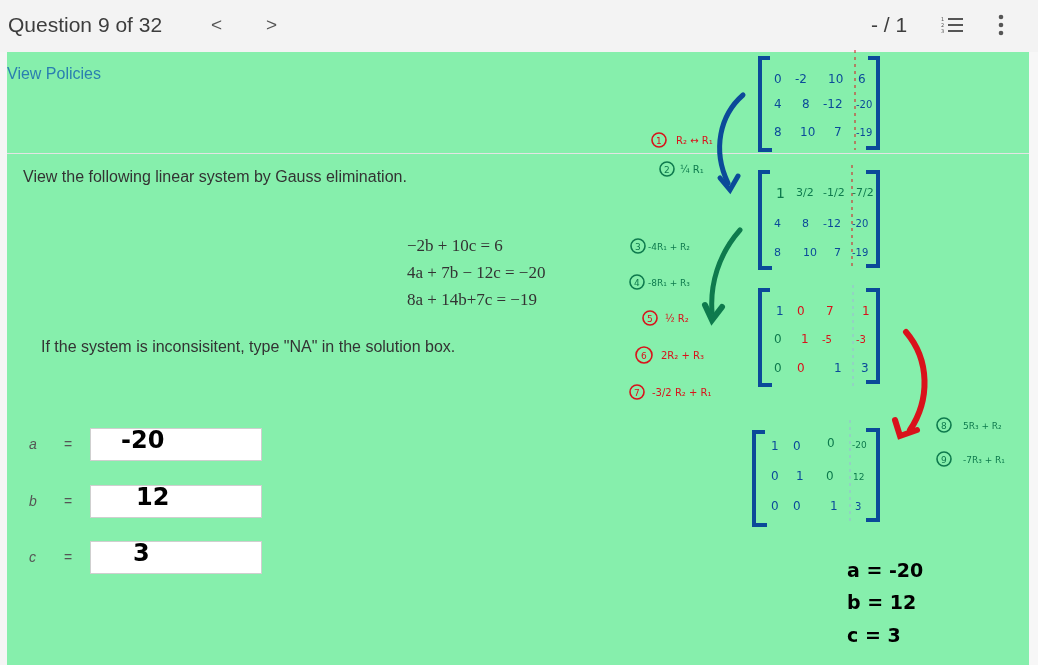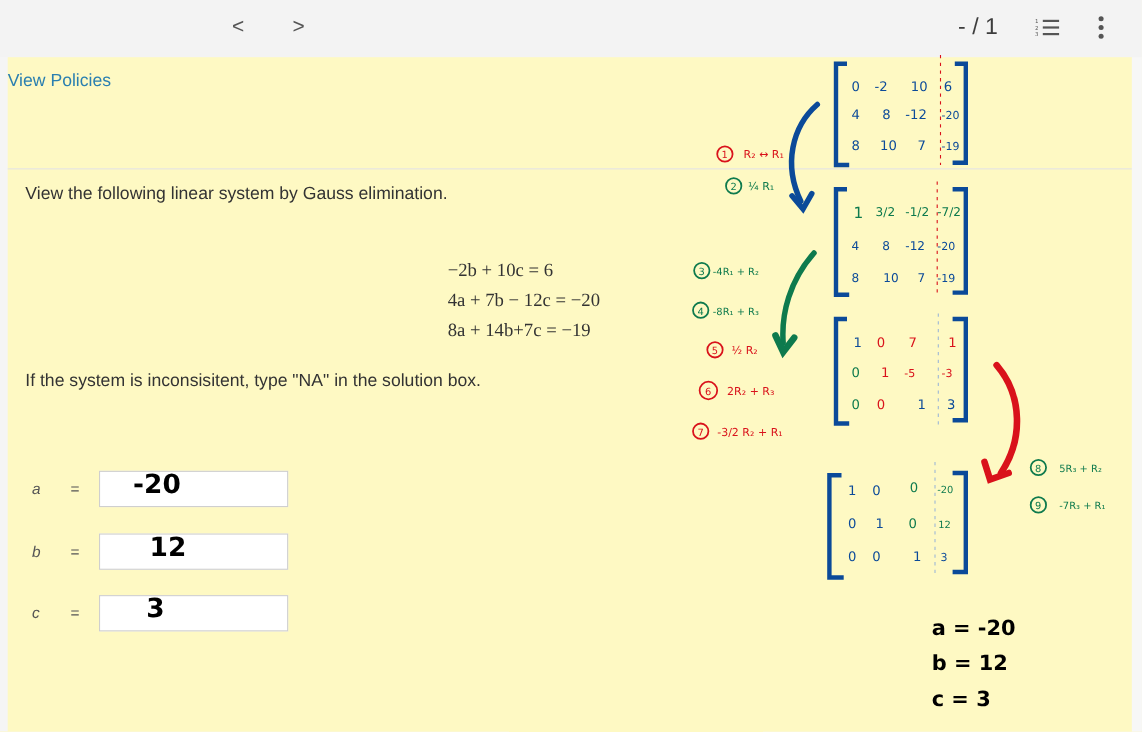--- a/index.html
+++ b/index.html
@@ -18,38 +18,38 @@
     position:absolute; top:14px; font-size:19px; color:#555; cursor:pointer;
   }
   .nav-prev { left:211px; }
   .nav-next { left:266px; }
   .score { position:absolute; left:871px; top:13px; font-size:21px; color:#3d3d3d; }
   .list-icon { position:absolute; left:941px; top:16px; width:22px; height:18px; cursor:pointer; }
   .more-icon { position:absolute; left:997px; top:14px; width:8px; height:22px; cursor:pointer; }
 
   .card {
     position:absolute; left:7px; top:52px; width:1022px; height:613px;
-    background:#fef9c3;
+    background:#86efac;
   }
   .view-policies {
     position:absolute; left:0px; top:13px; font-size:16px; color:#2a7fb0;
     text-decoration:none; cursor:pointer;
   }
   .attempt {
     position:absolute; left:0px; top:70px; font-size:16px; font-weight:bold; color:#2e2e2e;
   }
   .divider { position:absolute; left:0; top:101px; width:1022px; height:1px; background:#e4e4e4; }
 
   .prompt { position:absolute; left:16px; top:116px; font-size:16px; color:#333; }
   .equations {
     position:absolute; left:400px; top:180px; width:197px;
     font-family:"Liberation Serif", "DejaVu Serif", serif; font-size:17px; color:#333;
     text-align:left; line-height:27px;
   }
-  .note { position:absolute; left:16px; top:286px; font-size:16px; color:#333; }
+  .note { position:absolute; left:34px; top:286px; font-size:16px; color:#333; }
 
   .answer-row { position:absolute; left:0; width:300px; height:36px; }
   .var-label {
     position:absolute; left:22px; top:8px; font-size:14px; font-style:italic; color:#555;
   }
   .eq-sign { position:absolute; left:57px; top:8px; font-size:14px; color:#555; }
   .answer-box {
     position:absolute; left:83px; top:0; width:172px; height:33px;
     border:1px solid #cfcfcf; background:#fff; box-sizing:border-box;
   }
@@ -59,20 +59,21 @@
   }
 
   .ink { position:absolute; left:0; top:0; width:1038px; height:665px; pointer-events:none; }
   .ink text { font-family:"DejaVu Sans", sans-serif; }
   .gutter-right { position:absolute; left:1029px; top:52px; width:9px; height:613px; background:#f7f7f7; }
 </style>
 </head>
 <body>
 
 <div class="topbar">
+  <span class="q-title">Question 9 of 32</span>
   <span class="nav-prev">&lt;</span>
   <span class="nav-next">&gt;</span>
   <span class="score">- / 1</span>
   <svg class="list-icon" viewBox="0 0 22 18">
     <rect x="7" y="2" width="15" height="2" fill="#555"></rect>
     <rect x="7" y="8" width="15" height="2" fill="#555"></rect>
     <rect x="7" y="14" width="15" height="2" fill="#555"></rect>
     <text x="0" y="5" font-size="5" fill="#555" font-family="DejaVu Sans, sans-serif">1</text>
     <text x="0" y="11" font-size="5" fill="#555" font-family="DejaVu Sans, sans-serif">2</text>
     <text x="0" y="17" font-size="5" fill="#555" font-family="DejaVu Sans, sans-serif">3</text>

